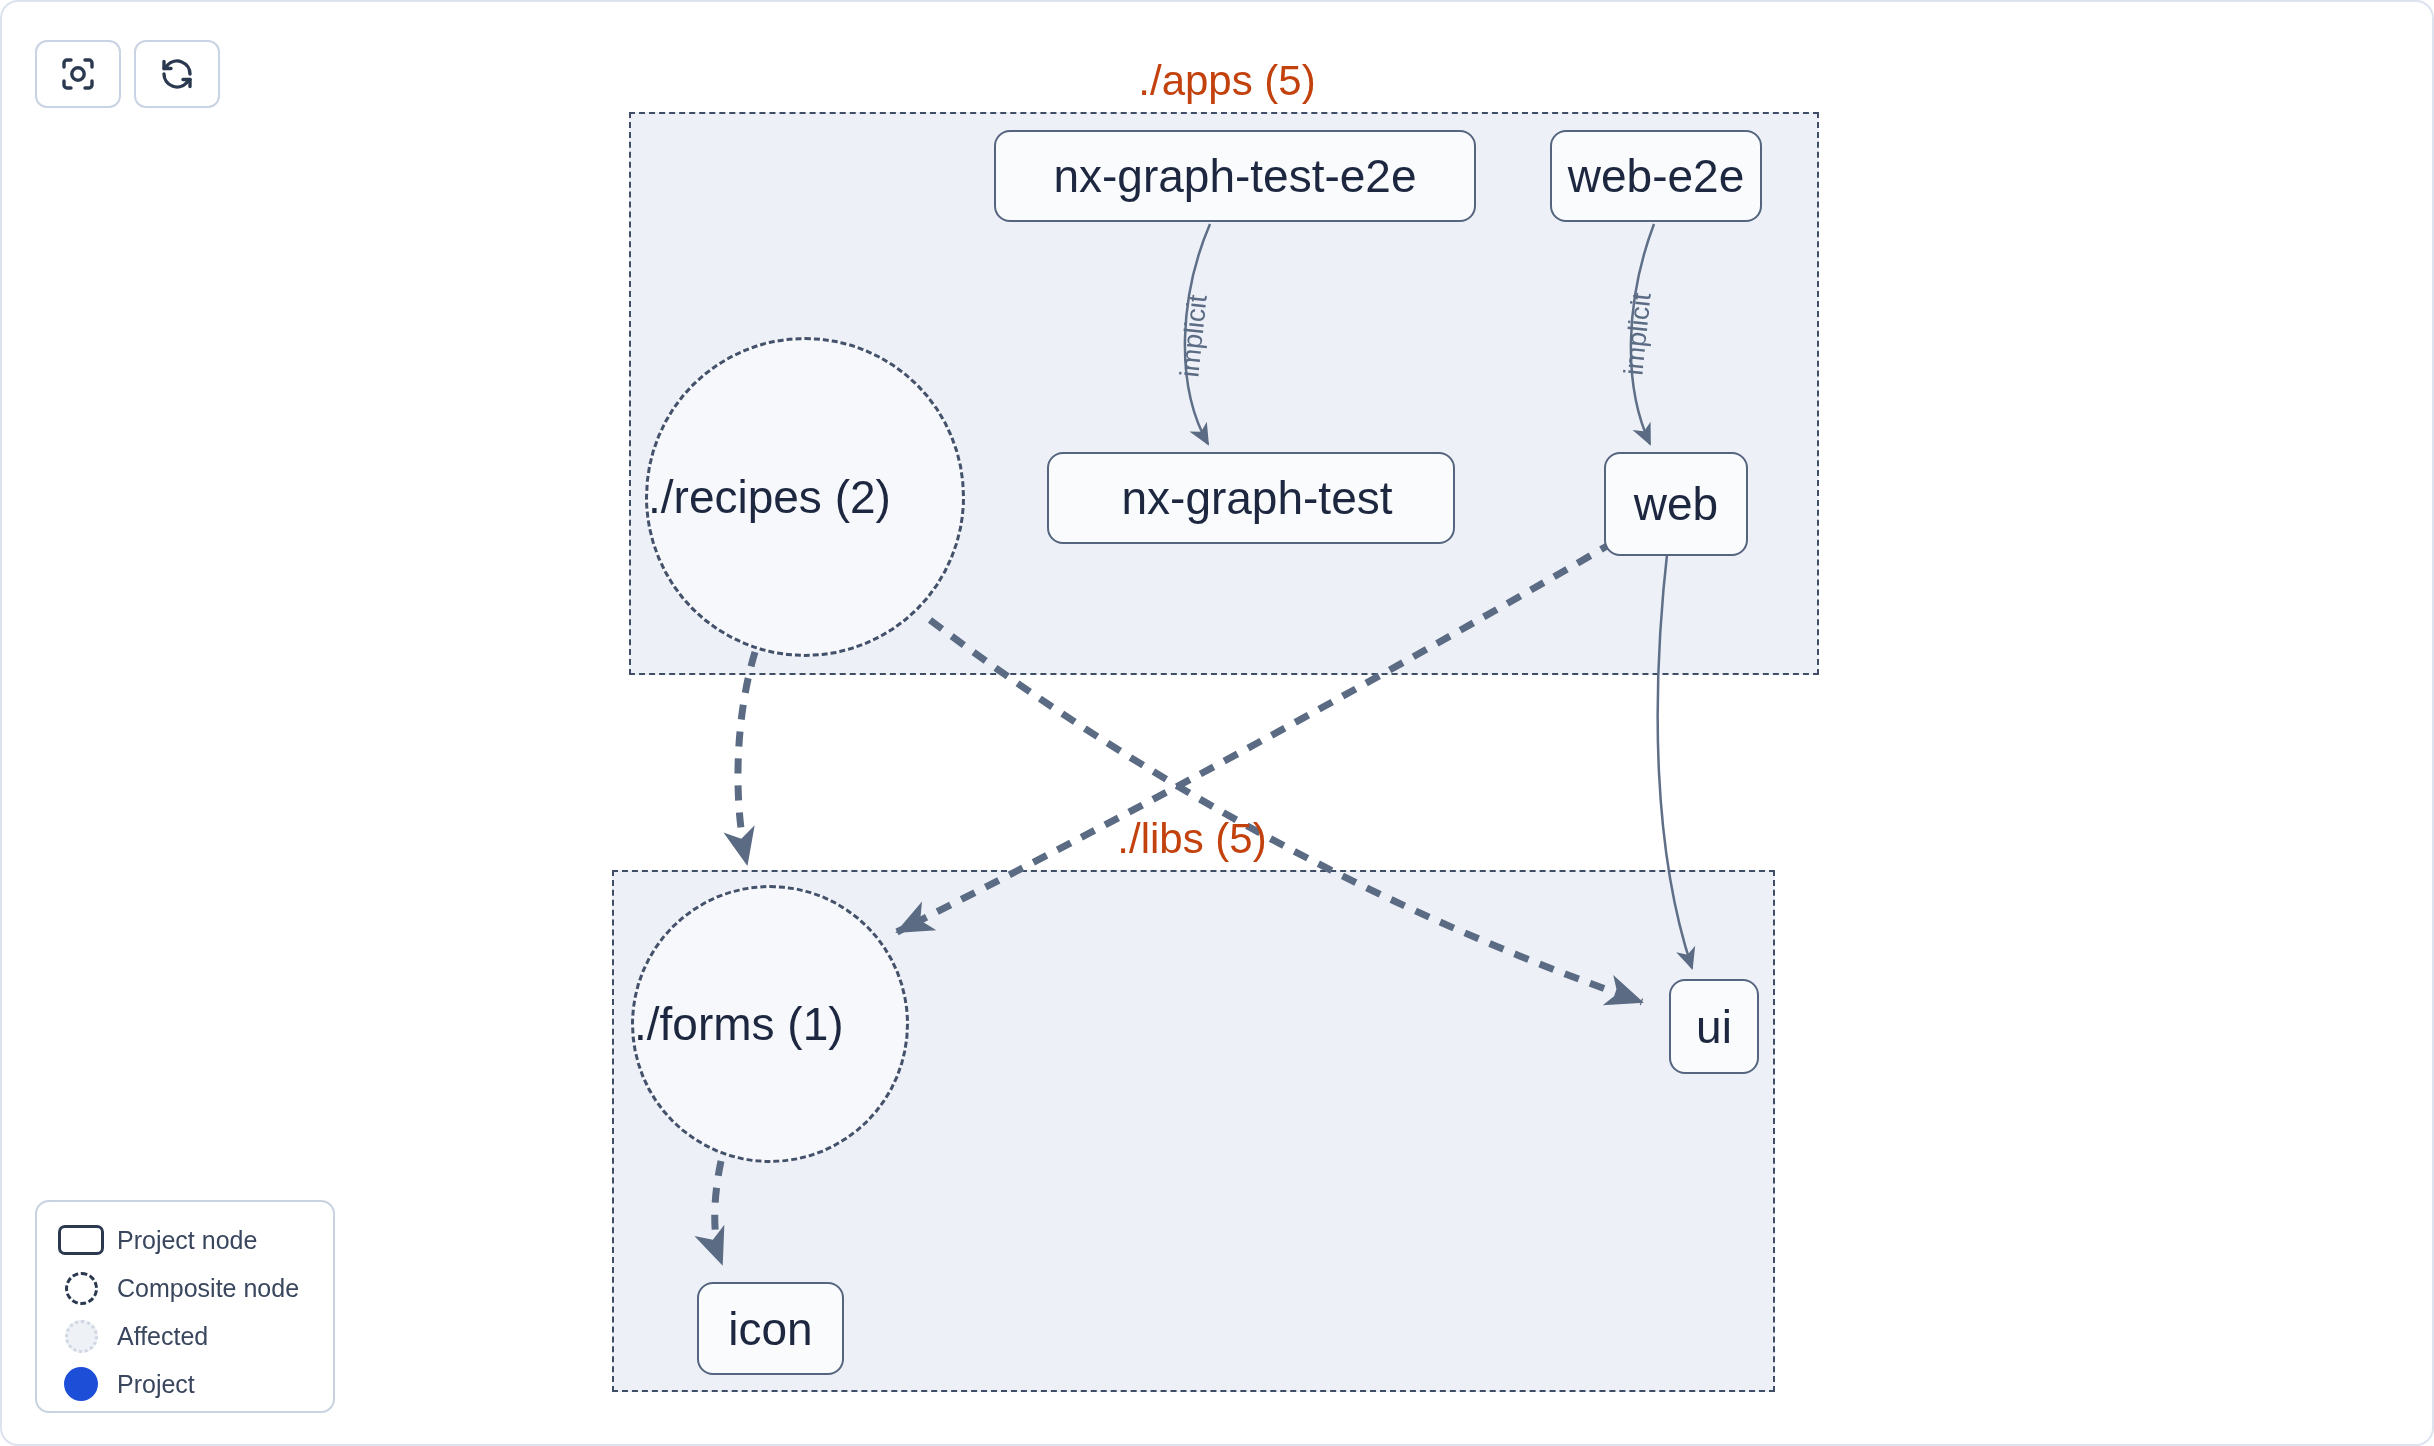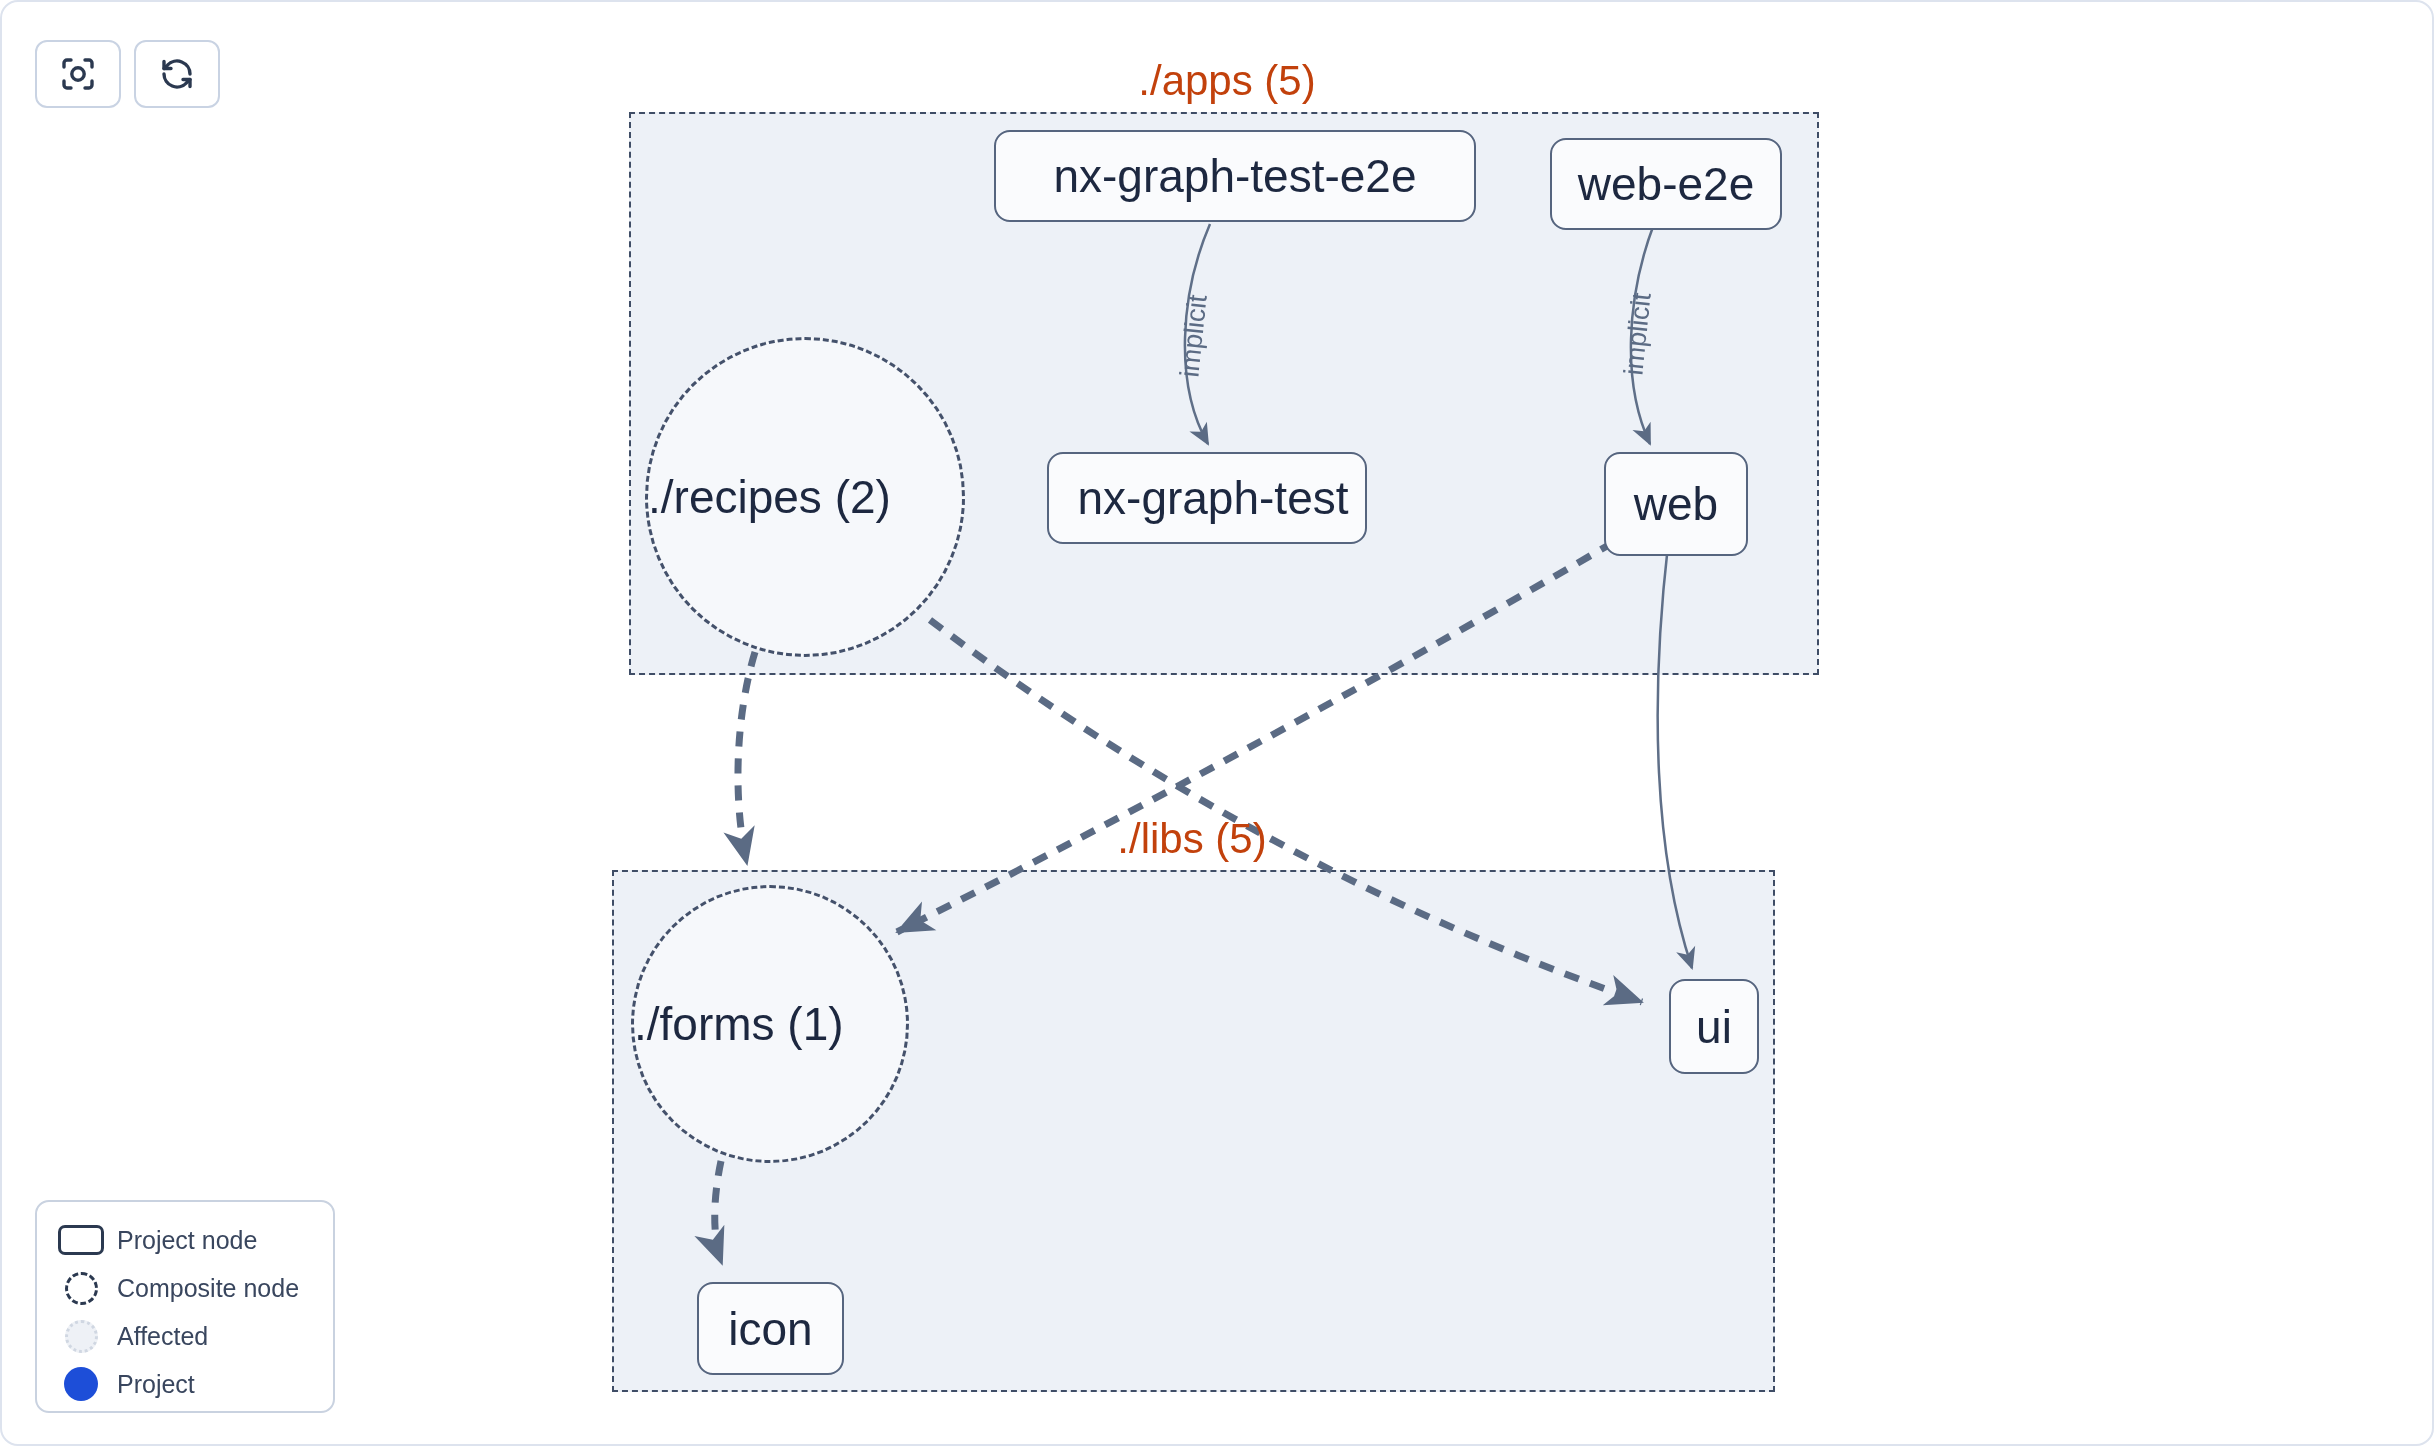--- a/index.html
+++ b/index.html
@@ -40,22 +40,22 @@
   .edge-thick { fill:none; stroke:#5b6b84; stroke-width:7; stroke-dasharray:15 12; }
 
   
   .pnode {
     position:absolute; background:#fafbfd; border:2px solid #56657f;
     border-radius:16px; z-index:3; display:flex; align-items:center;
     justify-content:center; color:#1d2840; font-size:46px; cursor:pointer;
     white-space:nowrap;
   }
   #node-nx-graph-test-e2e { left:992px;  top:128px; width:482px; height:92px; }
-  #node-web-e2e           { left:1548px; top:136px; width:232px; height:92px; }
-  #node-nx-graph-test     { left:1045px; top:450px; width:320px; height:92px;padding-left:12px; }
+  #node-web-e2e           { left:1548px; top:128px; width:212px; height:92px; }
+  #node-nx-graph-test     { left:1045px; top:450px; width:408px; height:92px;padding-left:12px; }
   #node-web               { left:1602px; top:450px; width:144px; height:104px; }
   #node-ui                { left:1667px; top:977px; width:90px;  height:95px; }
   #node-icon              { left:695px;  top:1280px; width:147px; height:93px;text-align:right; }
 
   .cnode {
     position:absolute; background:#f6f8fb; border:3px dashed #44516b;
     border-radius:50%; z-index:3; display:flex; align-items:center;
     justify-content:flex-start; color:#1d2840; font-size:46px; cursor:pointer;
     white-space:nowrap;
   }

